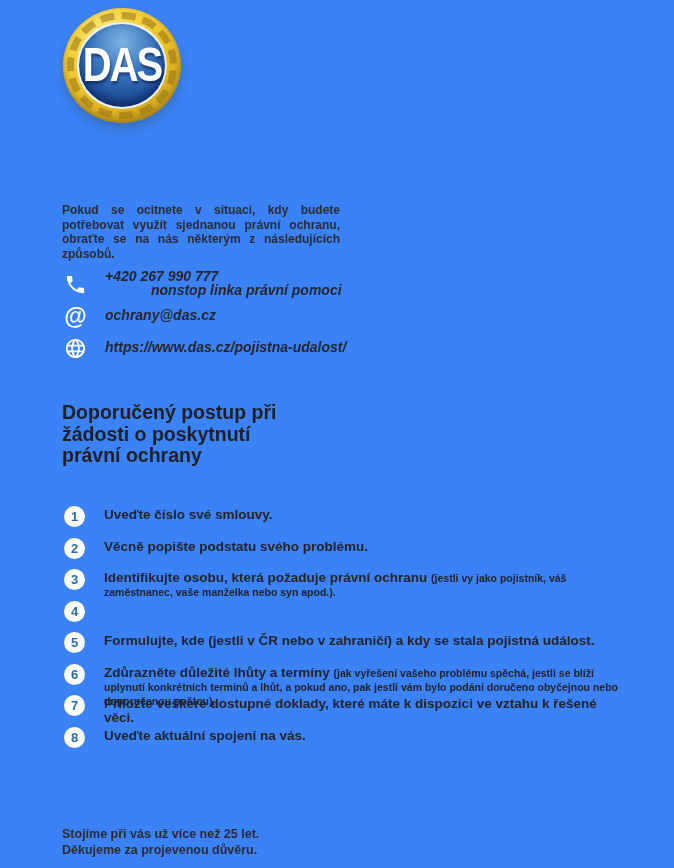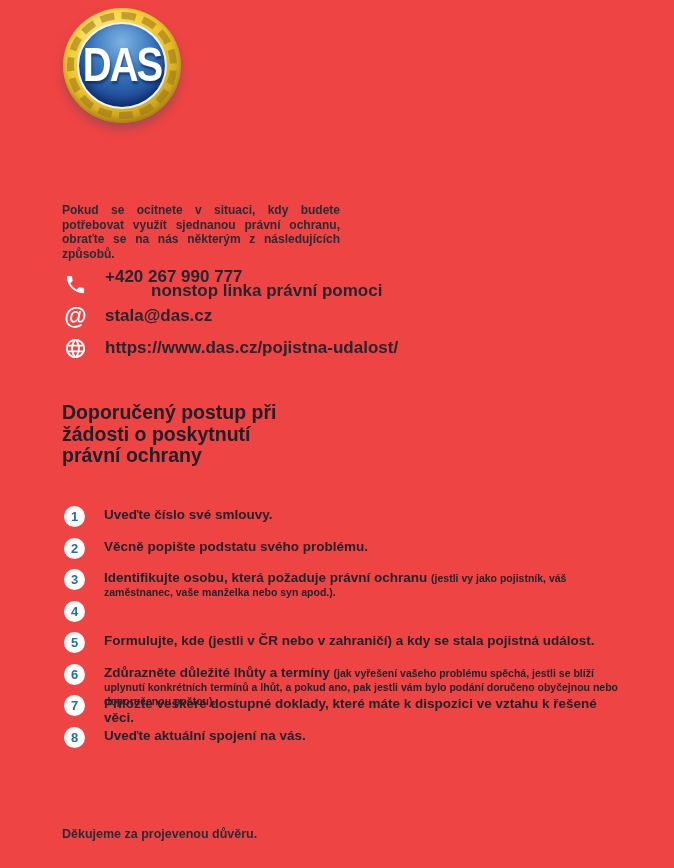--- a/index.html
+++ b/index.html
@@ -3,21 +3,21 @@
 <meta charset="utf-8">
 <style>
   * { margin:0; padding:0; box-sizing:border-box; }
   html,body { width:674px; height:868px; }
   body {
     font-family: "Liberation Sans", "DejaVu Sans", sans-serif;
     background:#bfe3e5;
   }
   .page {
     position:relative; width:674px; height:868px;
-    background:#ef4444; overflow:hidden;
+    background:#3b82f6; overflow:hidden;
   }
 
   
   .logo { position:absolute; left:63px; top:8px; width:118px; height:115px; }
   .logo-gold {
     position:absolute; inset:0; border-radius:50%;
     background: radial-gradient(circle at 38% 28%, #fdf0a0 0%, #f6d545 28%, #ecc12b 52%, #c99f1c 78%, #a07a15 100%);
     box-shadow: 0 6px 10px rgba(50,80,90,.35), inset 0 -3px 6px rgba(120,90,10,.5);
   }
   .logo-wreath {
@@ -45,21 +45,21 @@
 
   
   .contacts { position:absolute; left:64px; top:268px; width:560px; }
   .contact-row { display:flex; align-items:center; height:32px; }
   .contact-icon {
     width:23px; height:23px; flex:0 0 23px; margin-right:18px;
     display:flex; align-items:center; justify-content:center;
   }
   .contact-icon svg { width:23px; height:23px; }
   .at-glyph { color:#fff; font-size:23px; font-weight:bold; line-height:1; }
-  .contact-text { font-size:17px; line-height:13.8px; font-weight:bold; color:#26262f; }
+  .contact-text { font-size:14px; line-height:13.8px; font-weight:bold; color:#26262f;font-style:italic; }
 
   
   .heading {
     position:absolute; left:62px; top:402px;
     font-size:19.5px; line-height:21.6px; font-weight:bold; color:#202029;
   }
   .heading span { display:block; }
 
   
   .steps { position:absolute; left:64px; top:505px; width:562px; }
@@ -107,21 +107,21 @@
       <span class="contact-text">
         <span style="display:block;">+420 267 990 777</span>
         <span style="display:block;margin-left:46px;">nonstop linka právní pomoci</span>
       </span>
     </div>
 
     <div class="contact-row">
       <span class="contact-icon">
           <span class="at-glyph">@</span>
         </span>
-      <span class="contact-text">stala@das.cz</span>
+      <span class="contact-text">ochrany@das.cz</span>
     </div>
 
     <div class="contact-row">
       <span class="contact-icon">
         <svg viewBox="0 0 24 24" fill="#ffffff">
             <path d="M11.99 2C6.47 2 2 6.48 2 12s4.47 10 9.99 10C17.52 22 22 17.52 22 12S17.52 2 11.99 2zm6.93 6h-2.95c-.32-1.25-.78-2.45-1.38-3.56 1.84.63 3.37 1.91 4.33 3.56zM12 4.04c.83 1.2 1.48 2.53 1.91 3.96h-3.82c.43-1.43 1.08-2.76 1.91-3.96zM4.26 14C4.1 13.36 4 12.69 4 12s.1-1.36.26-2h3.38c-.08.66-.14 1.32-.14 2 0 .68.06 1.34.14 2H4.26zm.82 2h2.95c.32 1.25.78 2.45 1.38 3.56-1.84-.63-3.37-1.9-4.33-3.56zm2.95-8H5.08c.96-1.66 2.49-2.93 4.33-3.56C8.81 5.55 8.35 6.75 8.03 8zM12 19.96c-.83-1.2-1.48-2.53-1.91-3.96h3.82c-.43 1.43-1.08 2.76-1.91 3.96zM14.34 14H9.66c-.09-.66-.16-1.32-.16-2 0-.68.07-1.35.16-2h4.68c.09.65.16 1.32.16 2 0 .68-.07 1.34-.16 2zm.25 5.56c.6-1.11 1.06-2.31 1.38-3.56h2.95c-.96 1.65-2.49 2.93-4.33 3.56zM16.36 14c.08-.66.14-1.32.14-2 0-.68-.06-1.34-.14-2h3.38c.16.64.26 1.31.26 2s-.1 1.36-.26 2h-3.38z"></path>
           </svg>
       </span>
       <span class="contact-text">https://www.das.cz/pojistna-udalost/</span>
     </div>
@@ -193,16 +193,17 @@
       <span class="step-num">8</span>
       <p class="step-body">
         <span>Uveďte aktuální spojení na vás.</span>
         <span class="step-note"></span>
       </p>
     </div>
 
   </div>
 
   <div class="footer">
+    <span>Stojíme při vás už více než 25 let.</span>
     <span>Děkujeme za projevenou důvěru.</span>
   </div>
 
 </div>
 
 </body></html>

